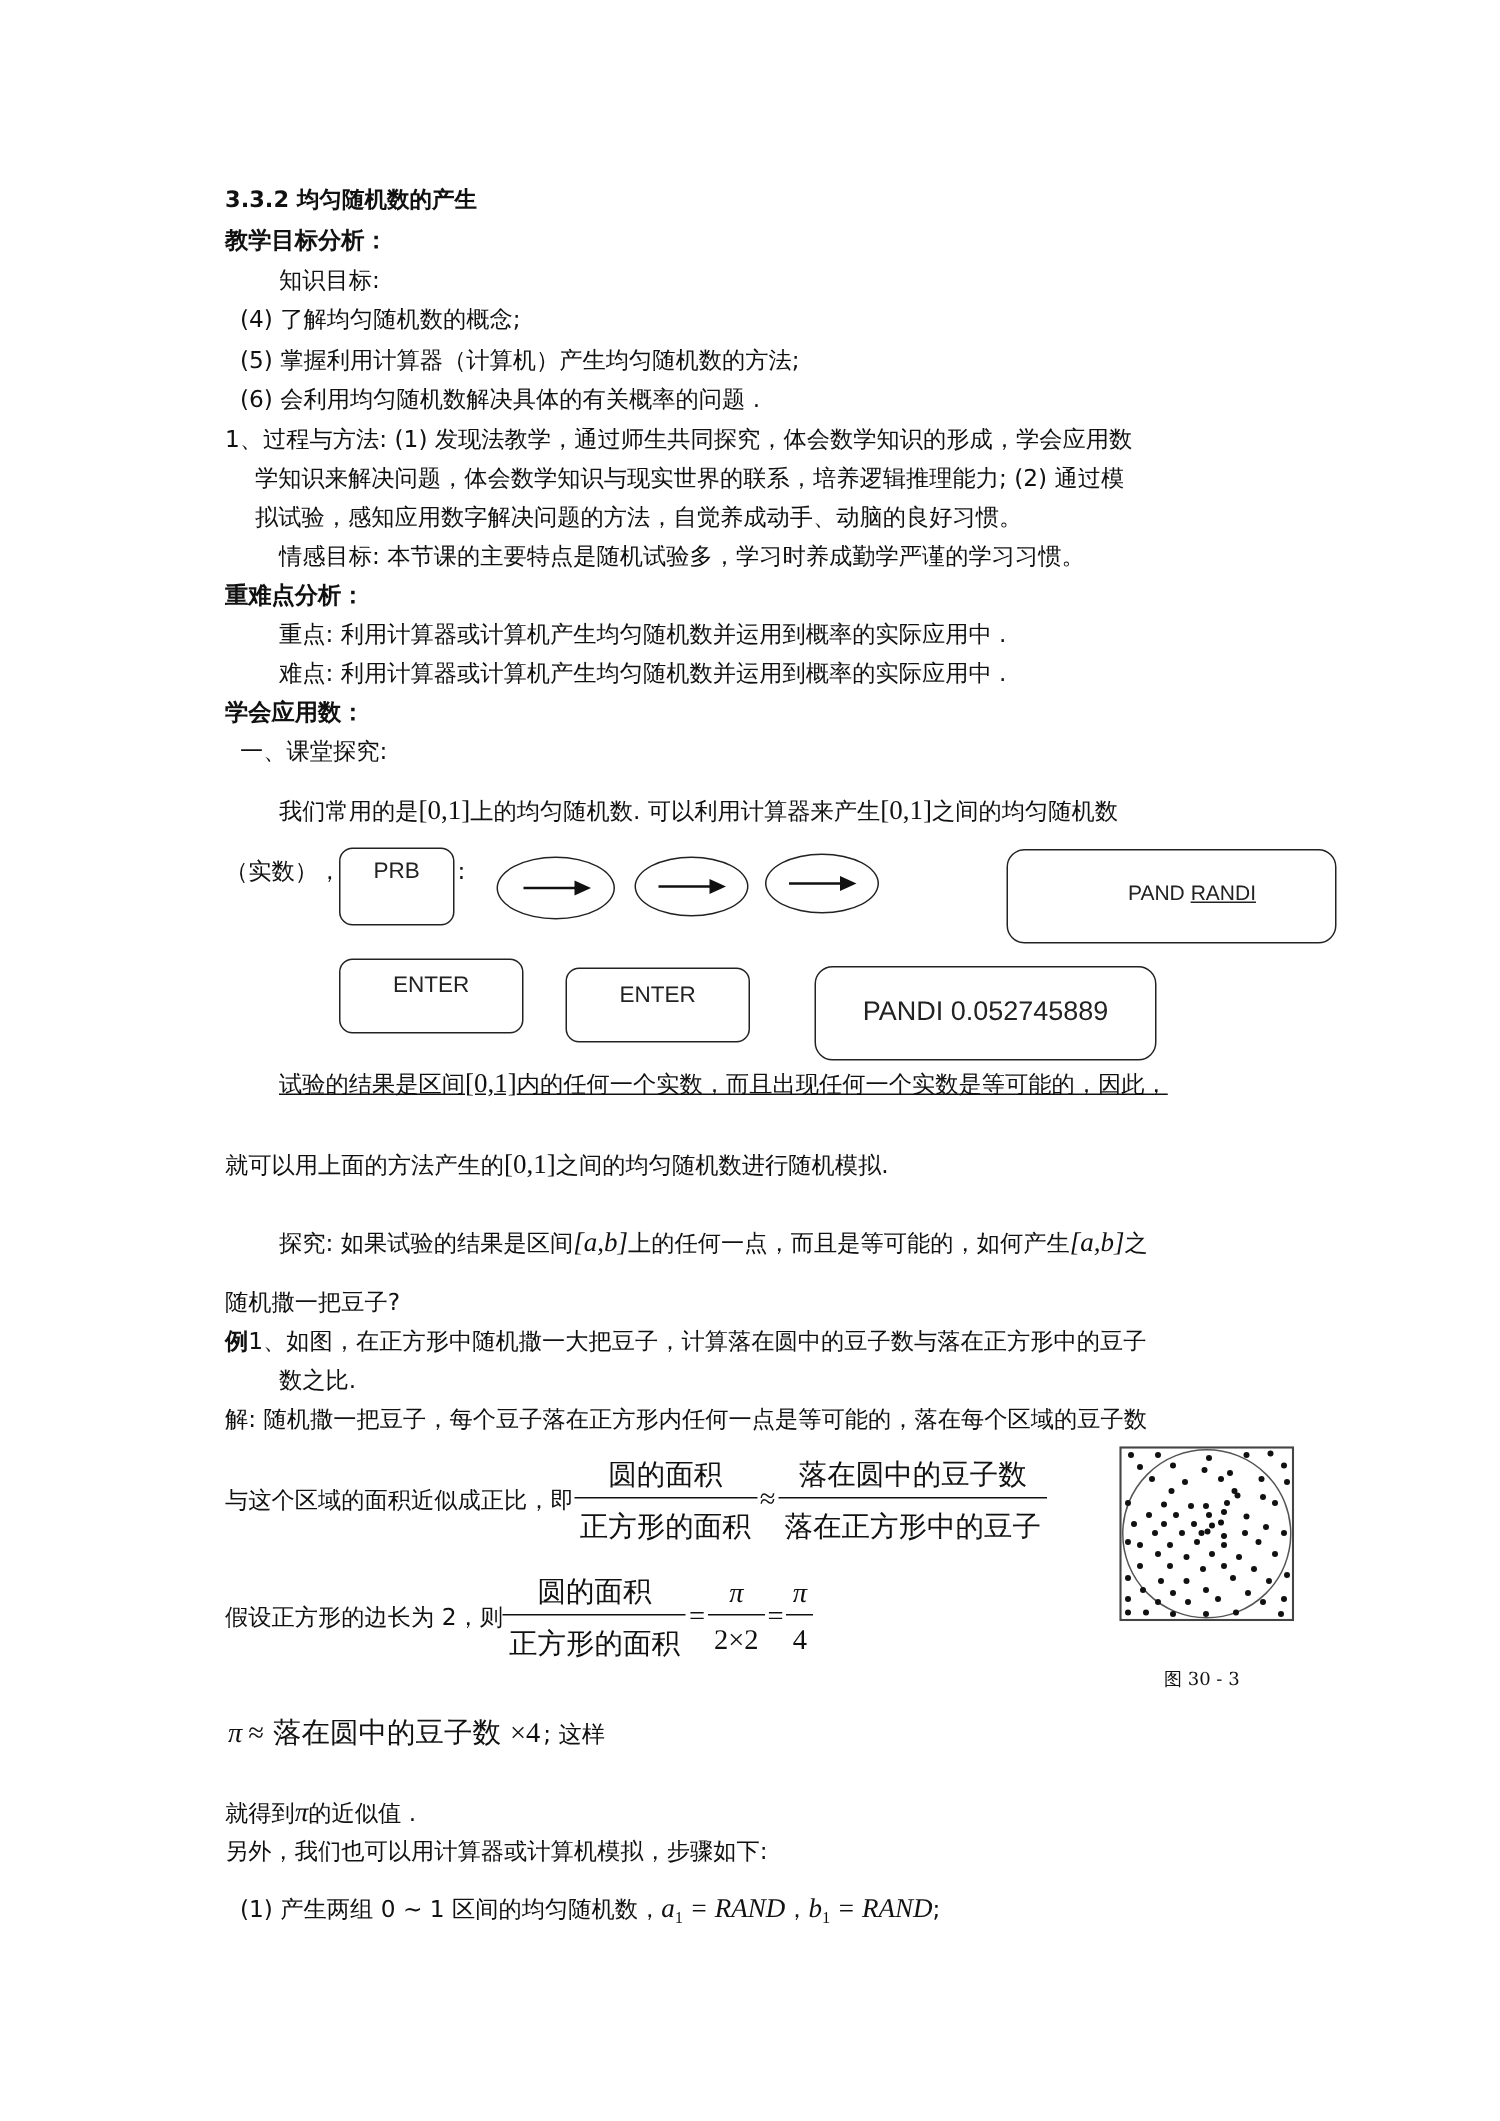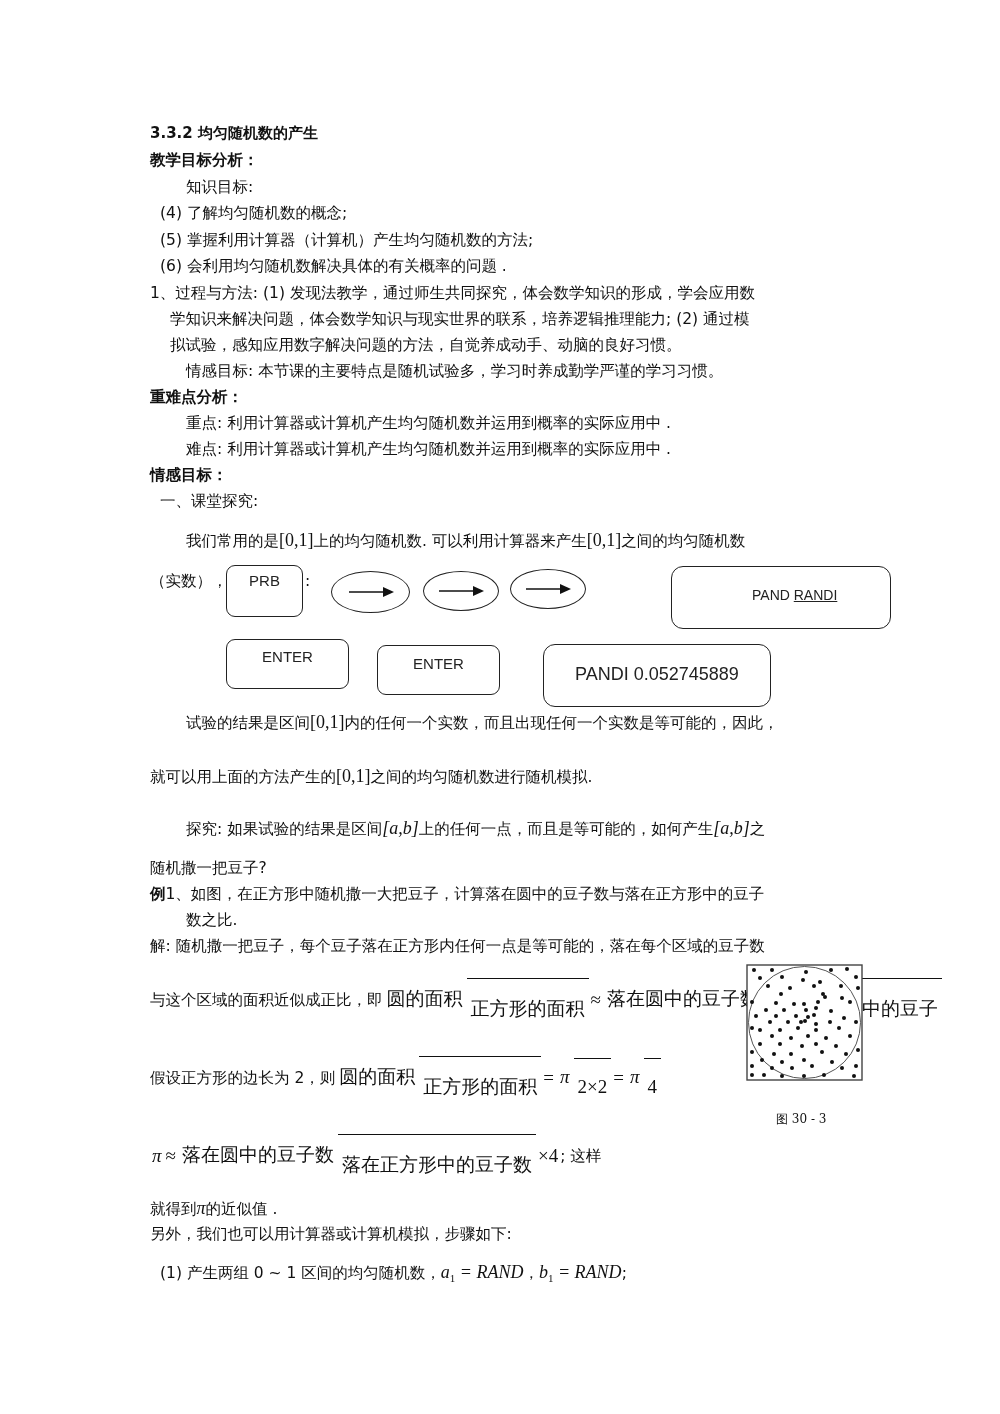--- a/index.html
+++ b/index.html
@@ -4,23 +4,23 @@
 <style>
   html, body { margin: 0; padding: 0; background: #ffffff; }
   body { width: 1000px; height: 1414px; position: relative; overflow: hidden; color: #111; font-family: "DejaVu Sans", sans-serif; font-size: 15.5px; }
   .abs { position: absolute; white-space: nowrap; }
   .serif { font-family: "Liberation Serif", "DejaVu Serif", serif; }
   .bold { font-weight: bold; }
   .big { font-size: 18px; }
   .box { position: absolute; border: 1.6px solid #222; border-radius: 9px; background: #fff; box-sizing: border-box; font-family: "Liberation Sans", sans-serif; color: #222; }
   .box .lbl { position: absolute; left: 0; right: 0; text-align: center; }
   .oval { position: absolute; border: 1.6px solid #222; border-radius: 50%; box-sizing: border-box; display: flex; align-items: center; justify-content: center; }
-  .frac { display: inline-flex; flex-direction: row; align-items: center; vertical-align: middle; font-family: "Liberation Serif", "DejaVu Serif", serif; font-size: 19px; }
+  .frac { display: inline-flex; flex-direction: column; align-items: center; vertical-align: middle; font-family: "Liberation Serif", "DejaVu Serif", serif; font-size: 19px; }
   .frac .num { padding: 0 4px 2px; }
-  .frac .den { border-top: 1.4px solid #111; padding: 17px 4px 0; }
+  .frac .den { border-top: 1.4px solid #111; padding: 6px 4px 0; }
   .op { font-family: "Liberation Serif", serif; font-size: 19px; vertical-align: middle; margin: 0 2px; }
   .ital { font-style: italic; font-family: "Liberation Serif", serif; }
   .u { text-decoration: underline; }
 </style>
 </head>
 <body>
 
 <div class="abs bold" style="left:150px;top:124px;font-size:15px;">3.3.2 均匀随机数的产生</div>
 <div class="abs bold" style="left:150px;top:150px;">教学目标分析：</div>
 <div class="abs" style="left:186px;top:177px;">知识目标:</div>
@@ -29,21 +29,21 @@
 <div class="abs" style="left:160px;top:256px;">(6) 会利用均匀随机数解决具体的有关概率的问题 .</div>
 
 <div class="abs" style="left:150px;top:283px;">1、过程与方法: (1) 发现法教学，通过师生共同探究，体会数学知识的形成，学会应用数</div>
 <div class="abs" style="left:170px;top:309px;">学知识来解决问题，体会数学知识与现实世界的联系，培养逻辑推理能力; (2) 通过模</div>
 <div class="abs" style="left:170px;top:335px;">拟试验，感知应用数字解决问题的方法，自觉养成动手、动脑的良好习惯。</div>
 <div class="abs" style="left:186px;top:361px;">情感目标: 本节课的主要特点是随机试验多，学习时养成勤学严谨的学习习惯。</div>
 
 <div class="abs bold" style="left:150px;top:387px;">重难点分析：</div>
 <div class="abs" style="left:186px;top:413px;">重点: 利用计算器或计算机产生均匀随机数并运用到概率的实际应用中 .</div>
 <div class="abs" style="left:186px;top:439px;">难点: 利用计算器或计算机产生均匀随机数并运用到概率的实际应用中 .</div>
-<div class="abs bold" style="left:150px;top:465px;">情感目标：</div>
+<div class="abs bold" style="left:150px;top:465px;">学会应用数：</div>
 <div class="abs" style="left:160px;top:491px;">一、课堂探究:</div>
 
 <div class="abs" style="left:186px;top:530px;">
   <span>我们常用的是</span><span class="serif big">[0,1]</span><span>上的均匀随机数. 可以利用计算器来产生</span><span class="serif big">[0,1]</span><span>之间的均匀随机数</span>
 </div>
 <div class="abs" style="left:150px;top:571px;">（实数），</div>
 
 <div class="box" style="left:226px;top:565px;width:77px;height:52px;">
   <div class="lbl" style="top:6px;font-size:15px;">PRB</div>
 </div>
@@ -75,21 +75,21 @@
 <div class="box" style="left:226px;top:639px;width:123px;height:50px;">
   <div class="lbl" style="top:8px;font-size:15px;">ENTER</div>
 </div>
 <div class="box" style="left:377px;top:645px;width:123px;height:50px;">
   <div class="lbl" style="top:9px;font-size:15px;">ENTER</div>
 </div>
 <div class="box" style="left:543px;top:644px;width:228px;height:63px;border-radius:12px;">
   <div class="lbl" style="top:19px;font-size:18px;">PANDI 0.052745889</div>
 </div>
 
-<div class="abs" style="left:186px;top:712px;">
+<div class="abs" style="left:186px;top:712px;text-decoration:underline;">
   <span>试验的结果是区间</span><span class="serif big">[0,1]</span><span>内的任何一个实数，而且出现任何一个实数是等可能的，因此，</span>
 </div>
 <div class="abs" style="left:150px;top:766px;">
   <span>就可以用上面的方法产生的</span><span class="serif big">[0,1]</span><span>之间的均匀随机数进行随机模拟.</span>
 </div>
 
 <div class="abs" style="left:186px;top:818px;">
   <span>探究: 如果试验的结果是区间</span><span class="serif big ital">[a,b]</span><span>上的任何一点，而且是等可能的，如何产生</span><span class="serif big ital">[a,b]</span><span>之</span>
 </div>
 <div class="abs" style="left:150px;top:858px;">随机撒一把豆子?</div>
@@ -221,21 +221,20 @@
     </span>
 </div>
 
 <div class="abs" style="left:776px;top:1111px;font-size:12px;font-family:'DejaVu Serif',serif;">图 30 - 3</div>
 
 <div class="abs" style="left:150px;top:1128px;height:56px;display:flex;align-items:center;">
   <span class="op ital">π</span>
   <span class="op">≈</span>
   <span class="frac">
       <span class="num">落在圆中的豆子数</span>
-      <span class="den">落在正方形中的豆子数</span>
     </span>
   <span class="op">×4</span>
   <span>; 这样</span>
 </div>
 
 <div class="abs" style="left:150px;top:1198px;">
   <span>就得到</span><span class="ital serif big">π</span><span>的近似值 .</span>
 </div>
 <div class="abs" style="left:150px;top:1224px;">另外，我们也可以用计算器或计算机模拟，步骤如下:</div>
 

